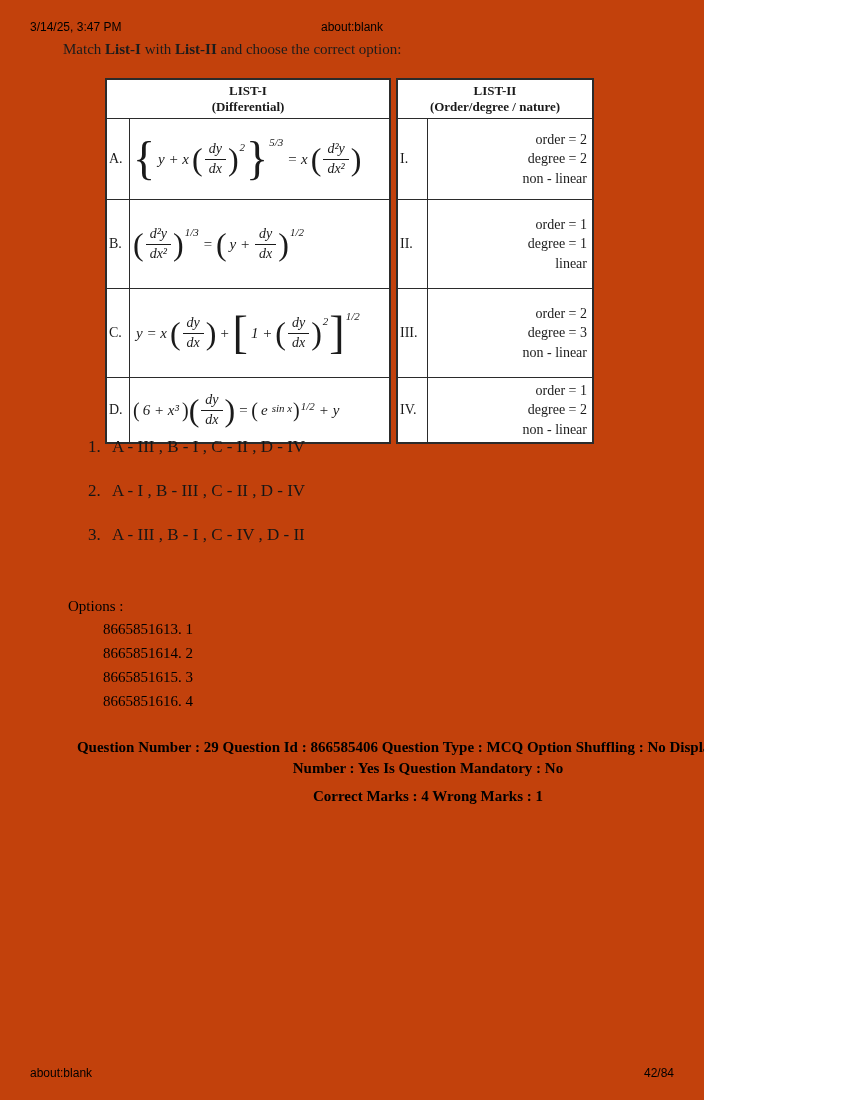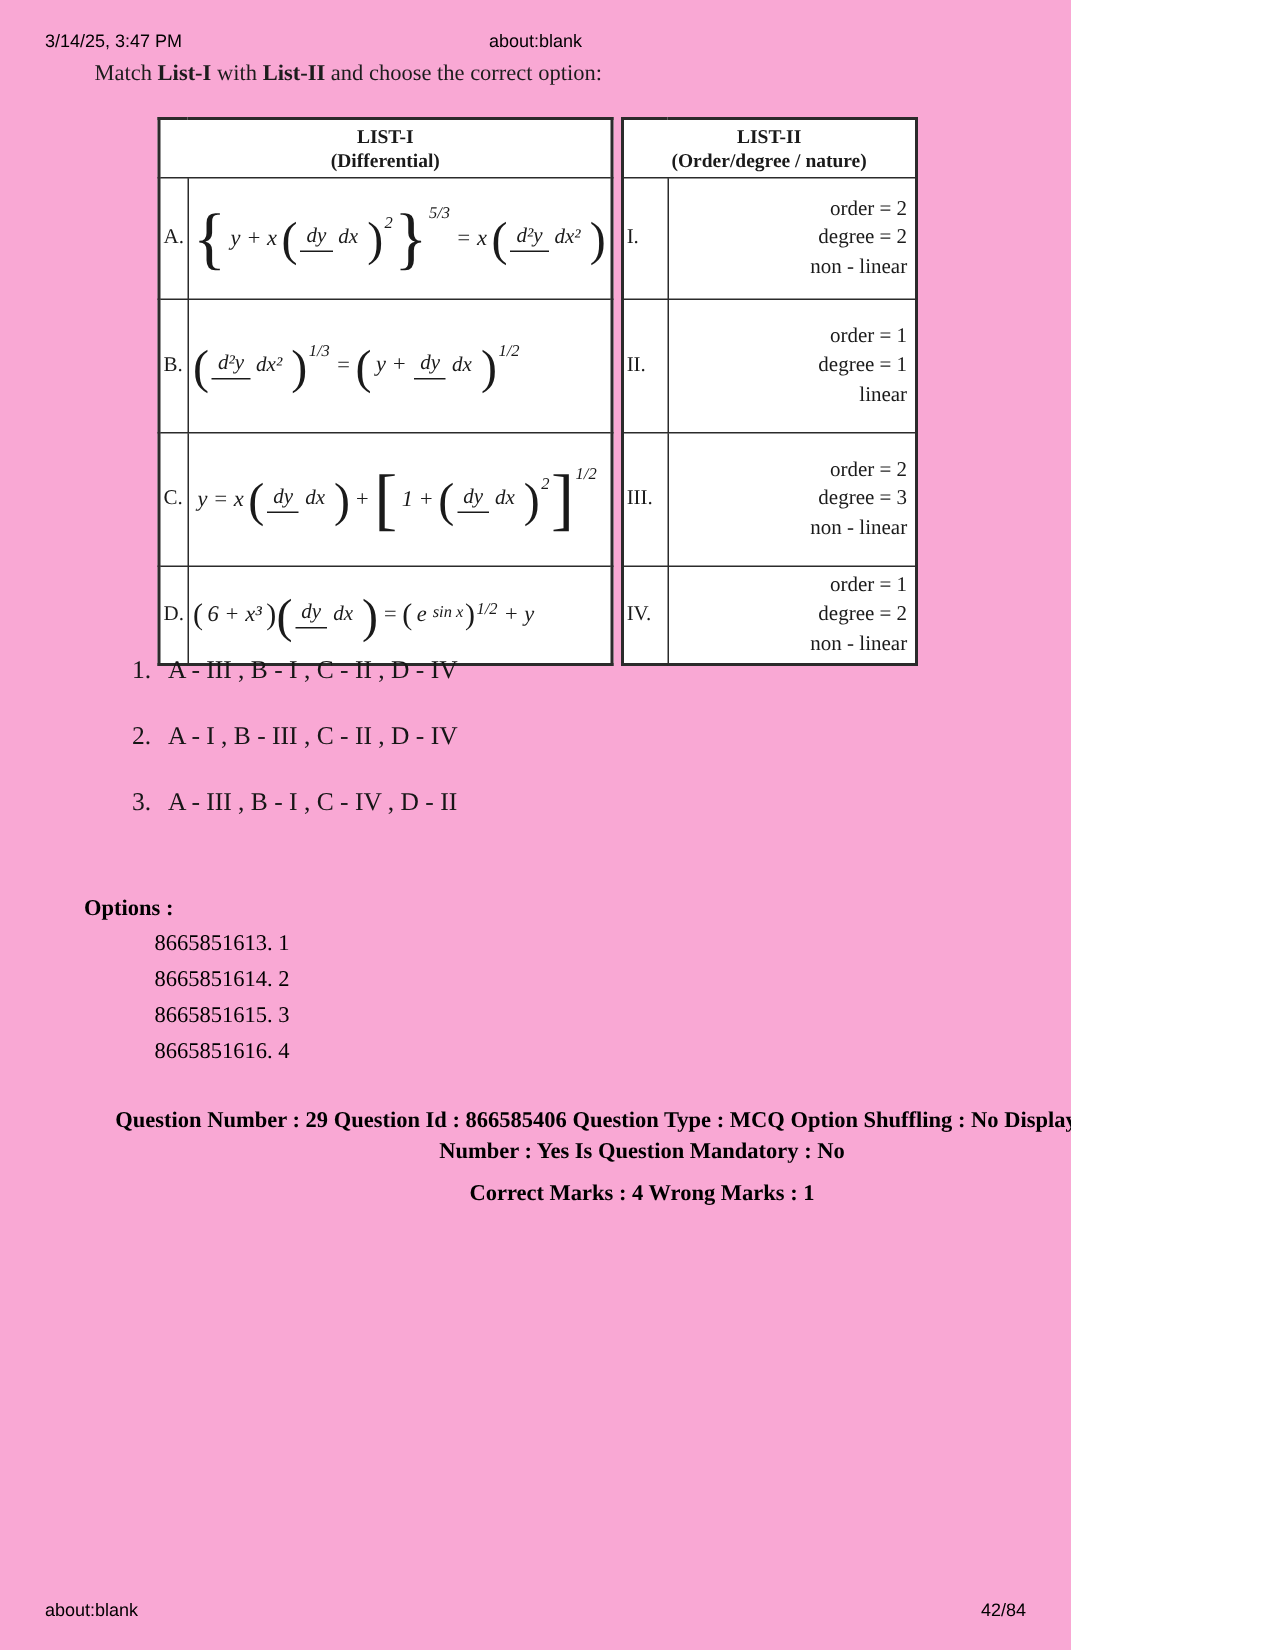--- a/index.html
+++ b/index.html
@@ -1,17 +1,17 @@
 <!DOCTYPE html>
 <html><head>
 <meta charset="utf-8">
 <style>
   html,body{margin:0;padding:0;background:#ffffff;}
-  .page{position:relative;width:704px;height:1100px;background:#f9a8d4;color:#111;
-        font-family:"Liberation Serif",serif;overflow:hidden;padding-left:10px;}
+  .page{position:relative;width:704px;height:1100px;background:#c2410c;color:#111;
+        font-family:"Liberation Serif",serif;overflow:hidden;}
   .chrome{position:absolute;font-family:"Liberation Sans",sans-serif;font-size:12px;color:#000;}
   .hdr-date{top:20px;left:30px;}
   .hdr-title{top:20px;left:0;right:0;text-align:center;}
   .ftr-left{bottom:20px;left:30px;}
   .ftr-right{bottom:20px;right:30px;}
 
   .prompt{position:absolute;top:41px;left:63px;font-size:15px;color:#1c1c1c;}
   .prompt b{font-weight:bold;}
 
   .tables{position:absolute;top:78px;left:105px;display:flex;gap:5px;}
@@ -29,29 +29,29 @@
 
   .mrow{display:flex;align-items:center;font-size:15px;font-style:italic;color:#1a1a1a;flex-wrap:nowrap;}
   .mtxt{margin:0 3px;white-space:pre;}
   .mgrp{display:inline-flex;align-items:center;}
   .mbody{display:inline-flex;align-items:center;}
   .mdelim{font-style:normal;line-height:1;color:#1a1a1a;}
   .mdelim.d1{font-size:20px;}
   .mdelim.d2{font-size:32px;font-weight:300;}
   .mdelim.d3{font-size:46px;font-weight:300;}
   .msup{font-size:11px;align-self:flex-start;line-height:1;margin:1px 1px 0 1px;}
-  .mfrac{display:inline-flex;flex-direction:row;align-items:center;margin:0 2px;font-size:14px;line-height:1.2;}
+  .mfrac{display:inline-flex;flex-direction:column;align-items:center;margin:0 2px;font-size:14px;line-height:1.2;}
   .mnum{border-bottom:1px solid #1a1a1a;padding:0 4px 1px;}
   .mden{padding:1px 4px 0;}
 
   .options{position:absolute;top:437px;left:88px;font-size:17px;color:#161616;}
   .opt{margin-bottom:24px;height:20px;}
   .optnum{display:inline-block;min-width:24px;}
 
-  .opts-label{position:absolute;top:598px;left:56px;font-weight:bold;font-size:15px;color:#000;}
+  .opts-label{position:absolute;top:598px;left:68px;font-weight:normal;font-size:15px;color:#000;}
   .ids{position:absolute;top:621px;left:63px;font-size:15px;color:#000;}
   .ids div{margin-bottom:7px;margin-left:40px;}
 
   .meta{position:absolute;top:737px;left:63px;width:730px;font-weight:bold;font-size:15px;line-height:1.42;color:#000;text-align:center;}
   .meta .line2{margin-top:6px;}
 </style>
 </head>
 <body>
 
 <div class="page">

